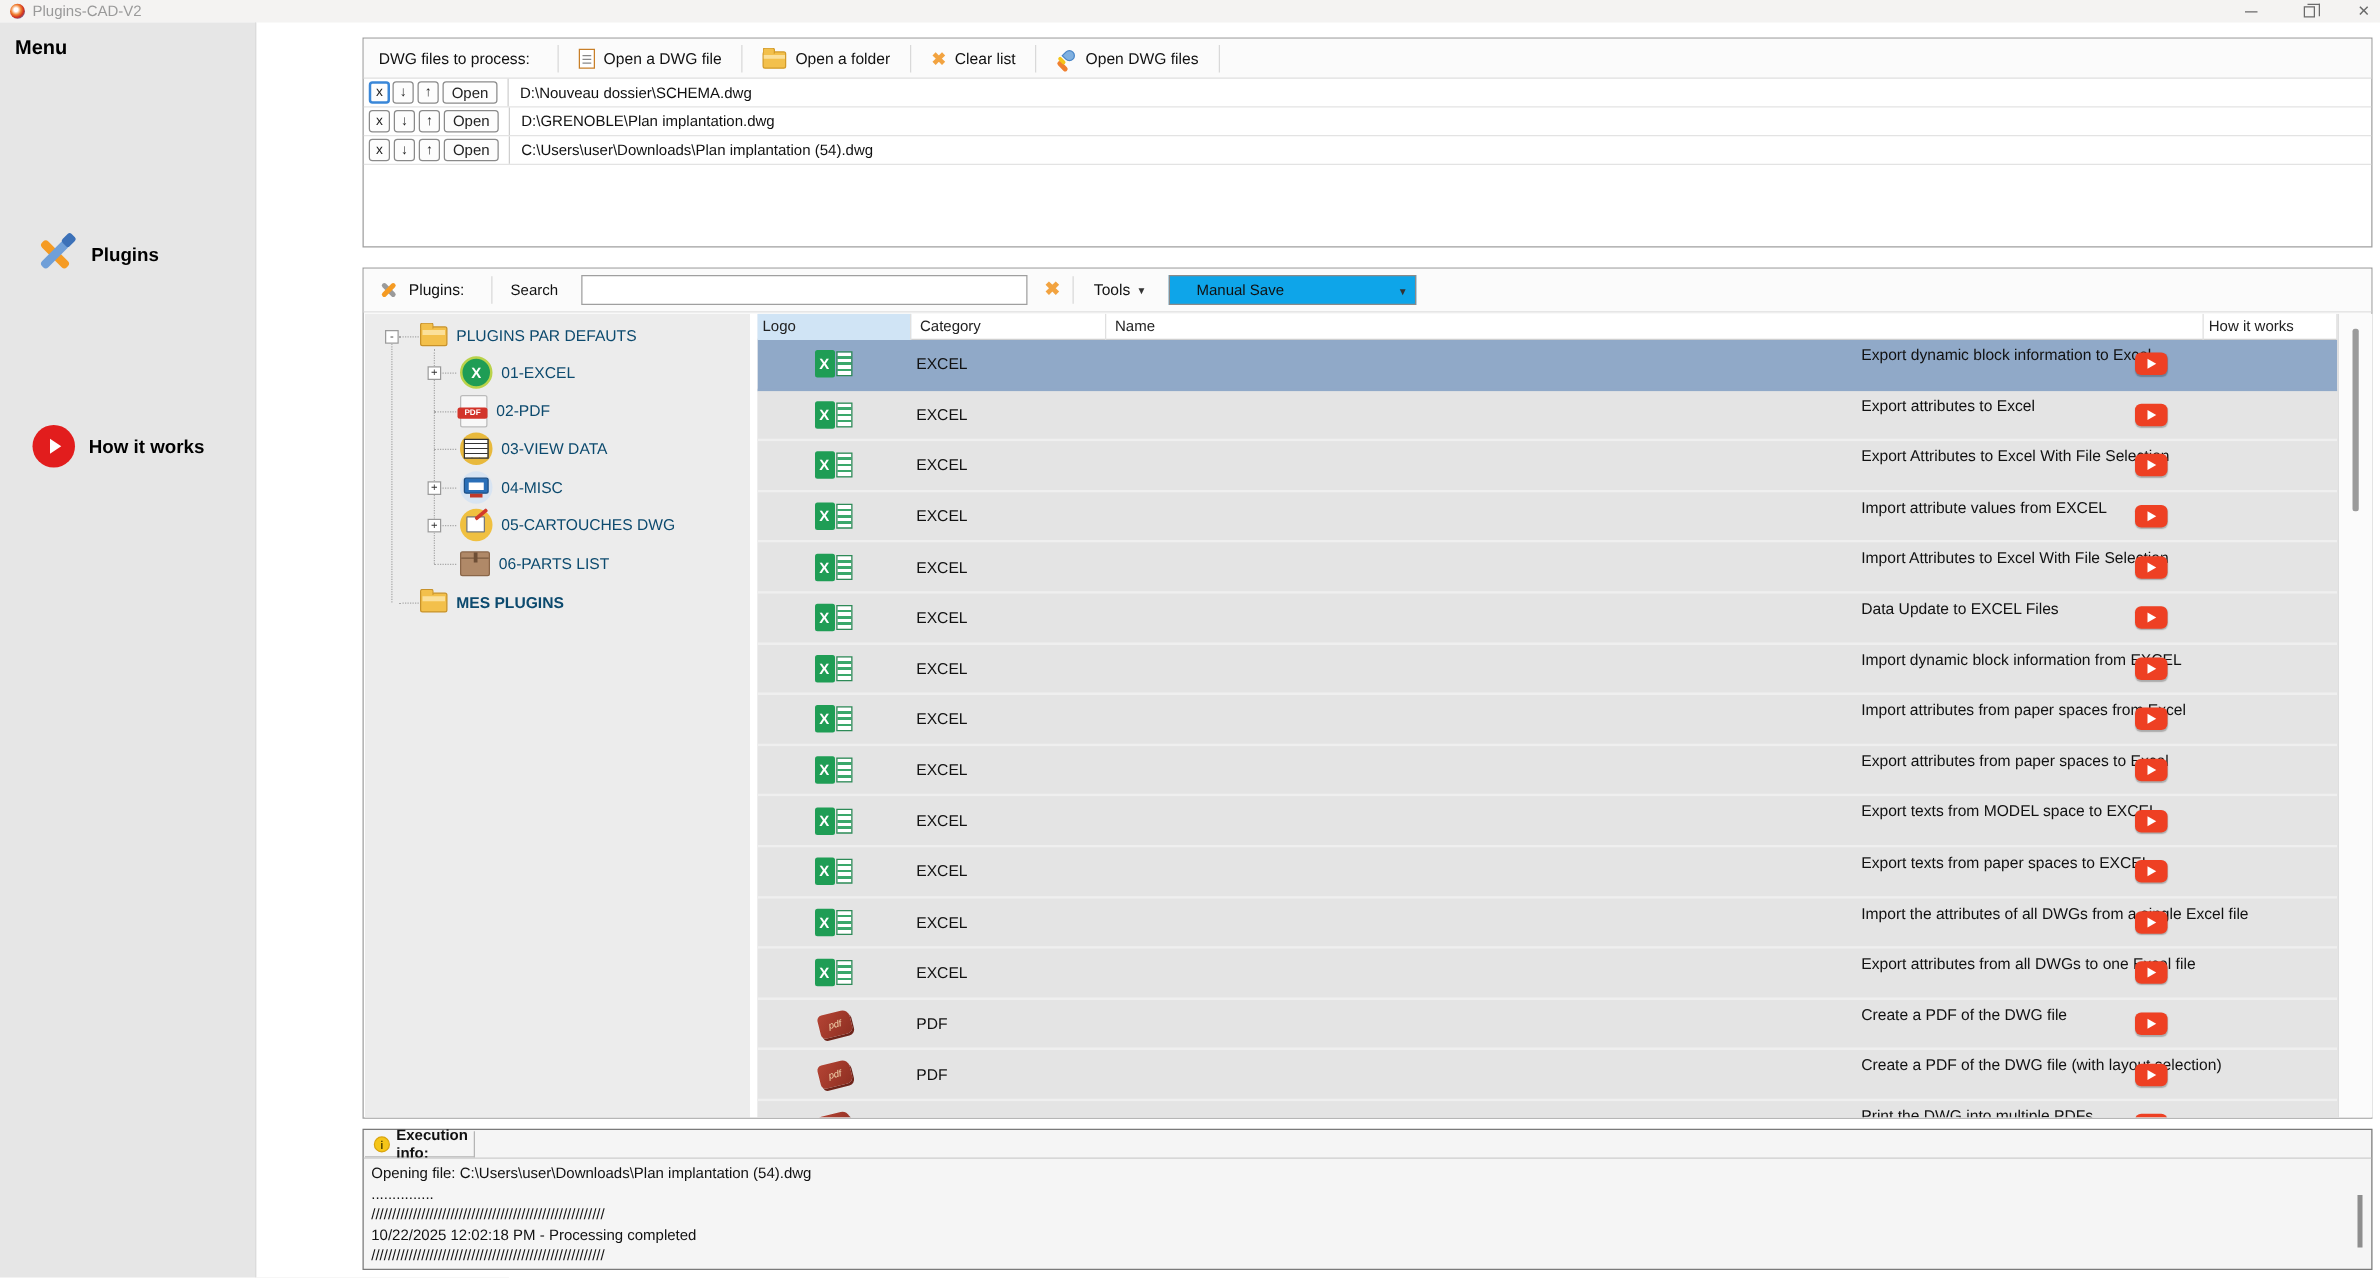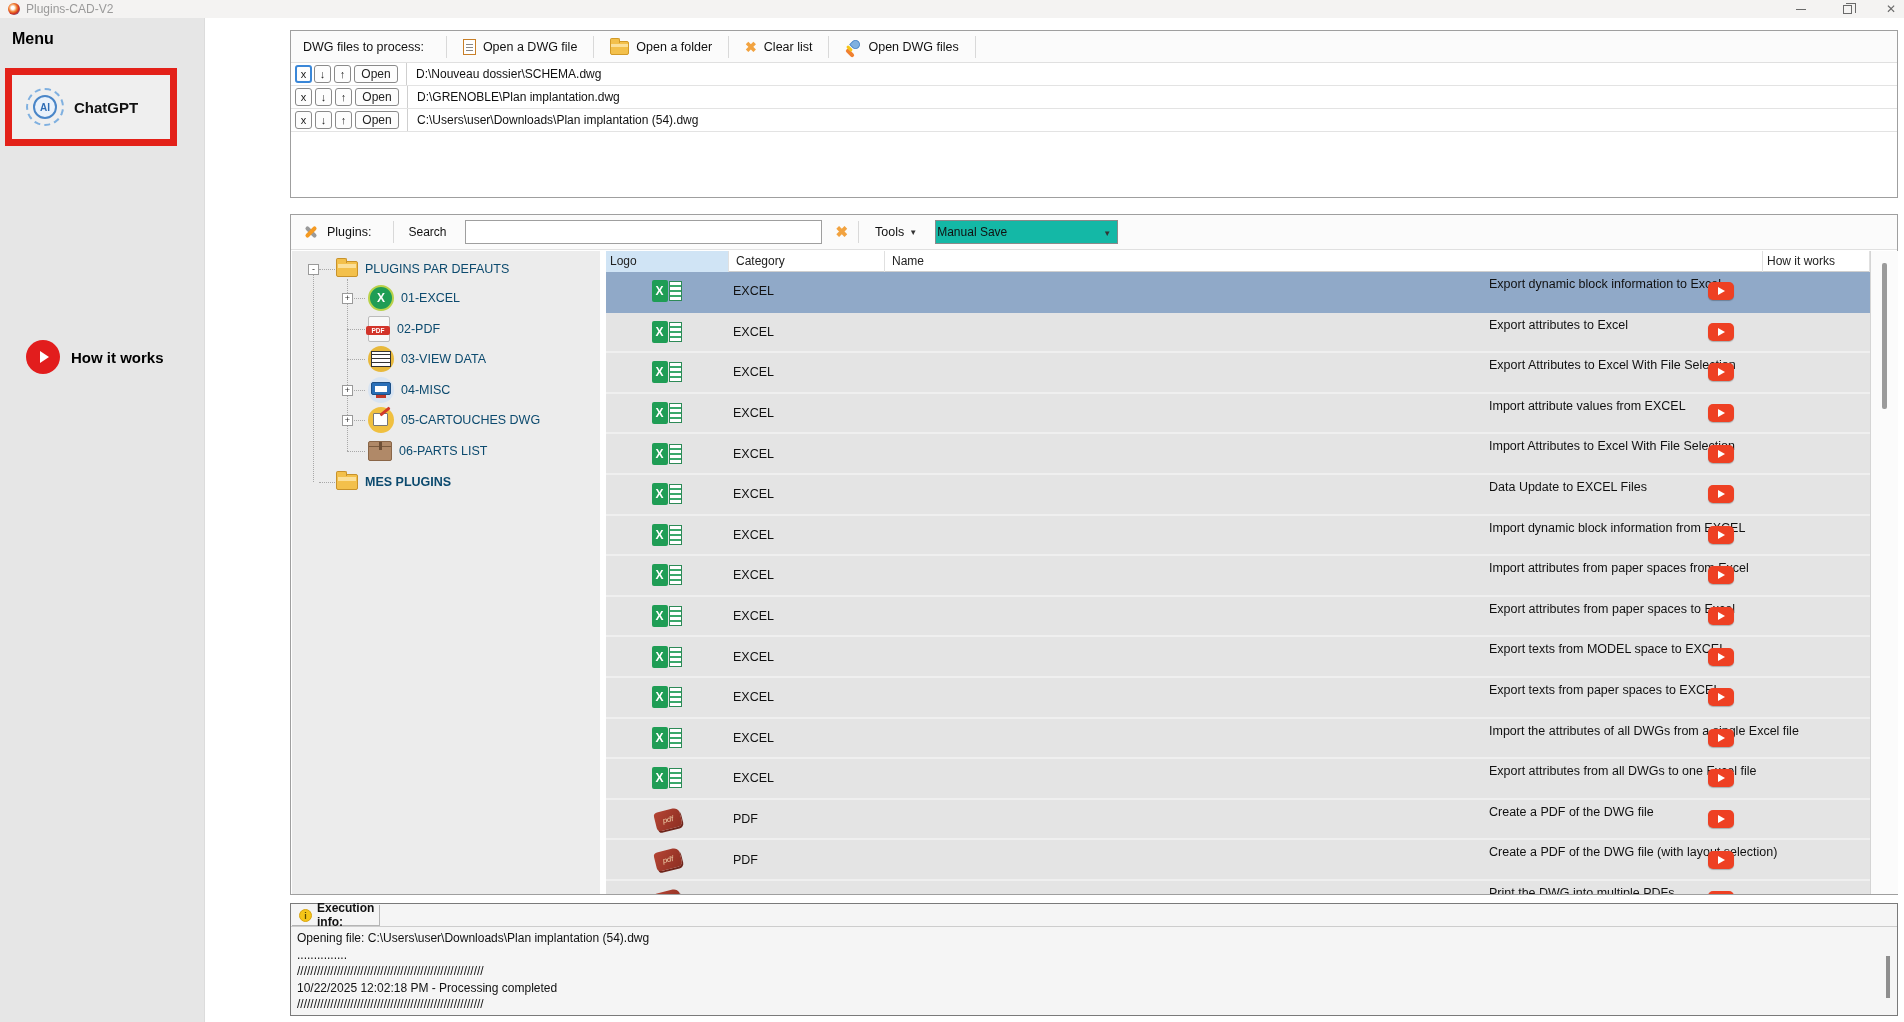--- a/index.html
+++ b/index.html
@@ -63,21 +63,21 @@
   .mini-btn.open { min-width:44px; font-size:12px; }
   .mini-btn.focused { border:2px solid #3a87d8; margin-right:2px; }
   .file-path { border-left:1px solid #cfcfcf; align-self:stretch; display:flex; align-items:center; padding-left:9px; margin-left:5px; font-size:12px; }
   
   .icon-minitools { width:17px; height:17px; position:relative; }
   .icon-minitools .a { position:absolute; left:1px; top:6px; width:14px; height:4px; border-radius:2px; background:#9a9a9a; transform:rotate(45deg); }
   .icon-minitools .b { position:absolute; left:1px; top:6px; width:14px; height:4px; border-radius:2px; background:#f59b23; transform:rotate(-45deg); }
   .search-input { width:357px; height:24px; border:1px solid #9f9f9f; background:#fff; padding:0 6px; font-size:12px; font-family:"Liberation Sans",sans-serif; }
   .tools-btn { display:flex; align-items:center; gap:5px; font-size:12.5px; padding:4px 6px; }
   .caret { font-size:8px; color:#333; }
-  .combo { width:183px; height:24px; border:1px solid #8a8a8a; background:#14b8a6; display:flex; align-items:center; padding-left:1px; position:relative; font-size:12px; }
+  .combo { width:198px; height:24px; border:1px solid #8a8a8a; background:#0ea5e9; display:flex; align-items:center; padding-left:21px; position:relative; font-size:12px; }
   .combo .caret { position:absolute; right:6px; top:8px; }
   
   .plug-content { position:absolute; left:1px; top:36px; width:1606px; height:643px; background:#ececec; overflow:hidden; }
   .tree { position:absolute; left:0; top:0; width:308px; height:643px; background:#ececec; overflow:hidden; }
   .splitter { position:absolute; left:308px; top:0; width:6px; height:643px; background:#ffffff; }
   .tree-item { position:absolute; display:flex; align-items:center; gap:7px; }
   .tree-item .t-lbl { font-size:12.5px; color:#0c4a6e; white-space:nowrap; }
   .expander { position:absolute; width:11px; height:11px; border:1px solid #9a9a9a; background:#fff; font-size:9px; line-height:9px; text-align:center; color:#333; }
   .dotline-v { position:absolute; border-left:1px dotted #a8a8a8; width:0; }
   .dotline-h { position:absolute; border-top:1px dotted #a8a8a8; height:0; }
@@ -147,27 +147,29 @@
     </div>
   <div class="winbtn res">
       <div class="resbox"></div>
     </div>
   <div class="winbtn cls">✕</div>
 </div>
 
 <div class="sidebar">
   <div class="menu-header">Menu</div>
 
-  <div class="chatgpt-box">
-    <span class="icon-chatgpt">
-        <span class="core">AI</span>
+
+  <div class="side-item" style="top:166px">
+    <span class="icon-tools">
+        <span class="bar1"></span>
+        <span class="bar2"></span>
+        <span class="head"></span>
       </span>
-    <span class="lbl" style="font-size:15px;font-weight:bold">ChatGPT</span>
+    <span class="lbl">Plugins</span>
   </div>
-
 
 
   <div class="side-item" style="top:319px">
     <span class="icon-youtube">
         <span class="tri"></span>
       </span>
     <span class="lbl">How it works</span>
   </div>
 </div>
 

